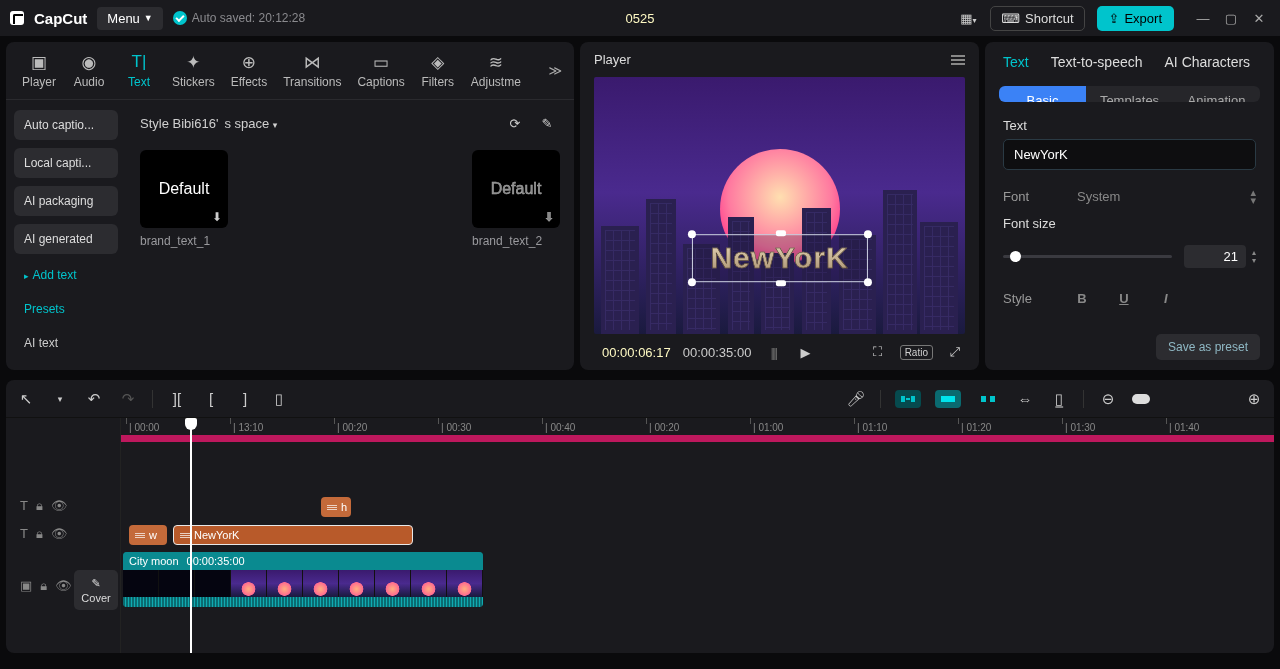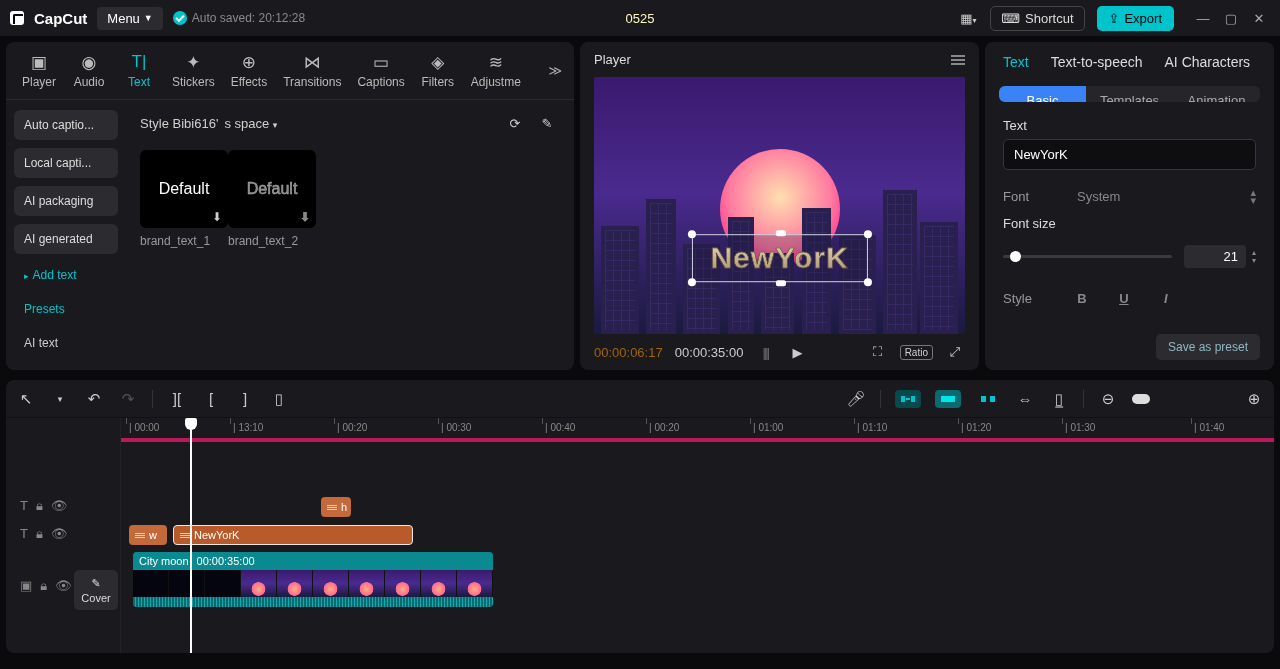--- a/index.html
+++ b/index.html
@@ -28,21 +28,21 @@
 .left-body { display:flex; flex:1; overflow:hidden;}
 .sidebar { width:120px; padding:10px 8px; display:flex; flex-direction:column; gap:8px;}
 .side-btn { background:#2c2c30; padding:8px 10px; border-radius:6px; font-size:12px; color:#ddd; cursor:pointer; white-space:nowrap; overflow:hidden; text-overflow:ellipsis;}
 .side-link { padding:6px 10px; font-size:12px; cursor:pointer; color:#ccc;}
 .side-link.accent { color:#00c4cc;}
 .side-link.marker::before{ content:"▸"; font-size:9px; margin-right:4px; color:#00c4cc;}
 .content-pane { flex:1; padding:10px 14px;}
 .content-head { display:flex; align-items:center; margin-bottom:14px; gap:6px;}
 .content-head .spacer{flex:1;}
 .icon-btn { width:26px; height:26px; display:flex; align-items:center; justify-content:center; cursor:pointer; color:#ccc; border-radius:4px;}
-.presets-row { display:flex; gap:0;}
+.presets-row { display:flex; gap:18px;justify-content:space-between;}
 .preset-card { width:88px; display:flex; flex-direction:column; gap:6px;}
 .preset-thumb { height:78px; background:#000; border-radius:6px; display:flex; align-items:center; justify-content:center; color:#fff; font-size:16px; position:relative;}
 .preset-thumb .dl{ position:absolute; right:6px; bottom:4px; font-size:12px; color:#ccc;}
 .preset-thumb.outline span{ color:#888; -webkit-text-stroke:0.5px #aaa;}
 .preset-label{ font-size:12px; color:#9a9a9e; text-align:left;}
 
 .player-panel { width:399px; background:#1a1a1e; border-radius:8px; display:flex; flex-direction:column;}
 .player-head { display:flex; align-items:center; padding:10px 14px; color:#ddd;}
 .player-head .spacer{flex:1;}
 .menu-icon{display:flex; flex-direction:column; gap:2px; cursor:pointer;}
@@ -62,21 +62,21 @@
 .building.b9{left:88%;width:10%;height:62%;}
 .building::after{content:"";position:absolute;inset:4px;background-image:linear-gradient(#5a4aa0 1px,transparent 1px),linear-gradient(90deg,#5a4aa0 1px,transparent 1px);background-size:8px 10px;opacity:0.25;}
 .text-overlay { position:absolute; left:50%; top:63%; transform:translate(-50%,-10%); border:1px solid #cfd4e4; padding:6px 18px; background:rgba(30,20,60,0.25);}
 .text-overlay span{ font-size:30px; font-weight:700; letter-spacing:1px; background:linear-gradient(180deg,#e8d8b8,#a89070); -webkit-background-clip:text; color:transparent; -webkit-text-stroke:0.5px #403020;}
 .sel-handle{position:absolute;width:8px;height:8px;background:#fff;border-radius:50%;}
 .sel-handle.tl{left:-5px;top:-5px;} .sel-handle.tr{right:-5px;top:-5px;}
 .sel-handle.bl{left:-5px;bottom:-5px;} .sel-handle.br{right:-5px;bottom:-5px;}
 .sel-handle.tm{left:50%;top:-5px;margin-left:-4px;width:10px;height:6px;border-radius:2px;}
 .sel-handle.bm{left:50%;bottom:-5px;margin-left:-4px;width:10px;height:6px;border-radius:2px;}
 .player-controls { display:flex; align-items:center; gap:12px; padding:10px 14px;}
-.time-curr{ color:#a16207; font-size:13px;}
+.time-curr{ color:#fef9c3; font-size:13px;margin-left:8px;}
 .time-total{ color:#ccc; font-size:13px;}
 .pc-spacer{flex:1;}
 .ctrl-ic{ cursor:pointer; color:#ccc; width:20px; text-align:center;}
 .ratio-box{ border:1px solid #777; font-size:10px; padding:1px 4px; border-radius:3px; cursor:pointer;}
 
 .inspector-panel { flex:1; background:#1a1a1e; border-radius:8px; padding:0 0 10px 0; display:flex; flex-direction:column;}
 .insp-tabs { display:flex; gap:22px; padding:12px 18px 10px;}
 .insp-tab{ cursor:pointer; color:#ddd; font-size:14px; font-weight:500;}
 .insp-tab.active{ color:#00c4cc;}
 .sub-tabs { display:flex; background:#26262a; margin:6px 14px 12px; border-radius:6px; overflow:hidden;}
@@ -111,21 +111,21 @@
 .magnet svg{ width:16px;height:12px;}
 .zoom-knob{ width:18px;height:10px; background:#ddd; border-radius:5px;}
 
 .tl-body{ flex:1; display:flex; position:relative;}
 .track-gutter{ width:115px; border-right:1px solid #222; position:relative;}
 .track-row-ic{ position:absolute; left:14px; display:flex; gap:8px; color:#888; font-size:13px;}
 .track-row-ic span{cursor:pointer;}
 .cover-btn{ position:absolute; left:68px; width:44px; height:40px; background:#2c2c30; border-radius:5px; display:flex; flex-direction:column; align-items:center; justify-content:center; font-size:11px; color:#ddd; cursor:pointer; gap:2px;}
 
 .track-area{ flex:1; position:relative; overflow:hidden;}
-.ruler{ height:24px; position:relative; border-bottom:4px solid #be185d;}
+.ruler{ height:24px; position:relative; border-bottom:7px solid #be185d;}
 .rtick{ position:absolute; top:4px; font-size:10px; color:#888;}
 .rtick::before{content:"";position:absolute;left:-3px;top:-4px;width:1px;height:6px;background:#555;}
 .playhead{ position:absolute; top:0; bottom:0; width:2px; background:#fff; z-index:20;}
 .playhead::before{ content:""; position:absolute; top:0; left:-5px; width:12px; height:12px; background:#fff; border-radius:2px 2px 6px 6px;}
 .clip{ position:absolute; height:20px; border-radius:4px; display:flex; align-items:center; padding:0 6px; font-size:11px; gap:4px; overflow:hidden;}
 .clip .bars{ display:flex; flex-direction:column; gap:1px;}
 .clip .bars i{ width:10px;height:1px;background:rgba(255,255,255,0.7);display:block;}
 .clip.text{ background:#c46a3a; color:#fff;}
 .clip.text.small{ background:#c46a3a;}
 .clip.newyork{ border:1px solid #e8e8e8; background:#b85a2a;}
@@ -416,21 +416,21 @@
           <span class="rtick" style="left: 8px;">| 00:00</span>
           <span class="rtick" style="left: 112px;">| 13:10</span>
           <span class="rtick" style="left: 216px;">| 00:20</span>
           <span class="rtick" style="left: 320px;">| 00:30</span>
           <span class="rtick" style="left: 424px;">| 00:40</span>
           <span class="rtick" style="left: 528px;">| 00:20</span>
           <span class="rtick" style="left: 632px;">| 01:00</span>
           <span class="rtick" style="left: 736px;">| 01:10</span>
           <span class="rtick" style="left: 840px;">| 01:20</span>
           <span class="rtick" style="left: 944px;">| 01:30</span>
-          <span class="rtick" style="left: 1048px; margin-left: 25px;">| 01:40</span>
+          <span class="rtick" style="left: 1048px;">| 01:40</span>
         </div>
       <div class="playhead" style="left:69px"></div>
 
       <div class="clip text small" style="left:200px; top:79px; width:30px;">
         <div class="bars">
             <i></i>
             <i></i>
             <i></i>
           </div>
           <span>h</span>
@@ -445,21 +445,21 @@
       </div>
       <div class="clip text newyork" style="left:52px; top:107px; width:240px;">
         <div class="bars">
             <i></i>
             <i></i>
             <i></i>
           </div>
           <span>NewYorK</span>
       </div>
 
-      <div class="video-clip" style="left:12px; top:134px; width:360px;">
+      <div class="video-clip" style="left:2px; top:134px; width:360px;">
         <div class="video-head">
             <span>City moon</span>
             <span>00:00:35:00</span>
           </div>
         <div class="video-thumbs">
           <div class="vthumb dark"></div>
             <div class="vthumb dark"></div>
             <div class="vthumb dark"></div>
           <div class="vthumb"></div>
             <div class="vthumb"></div>

